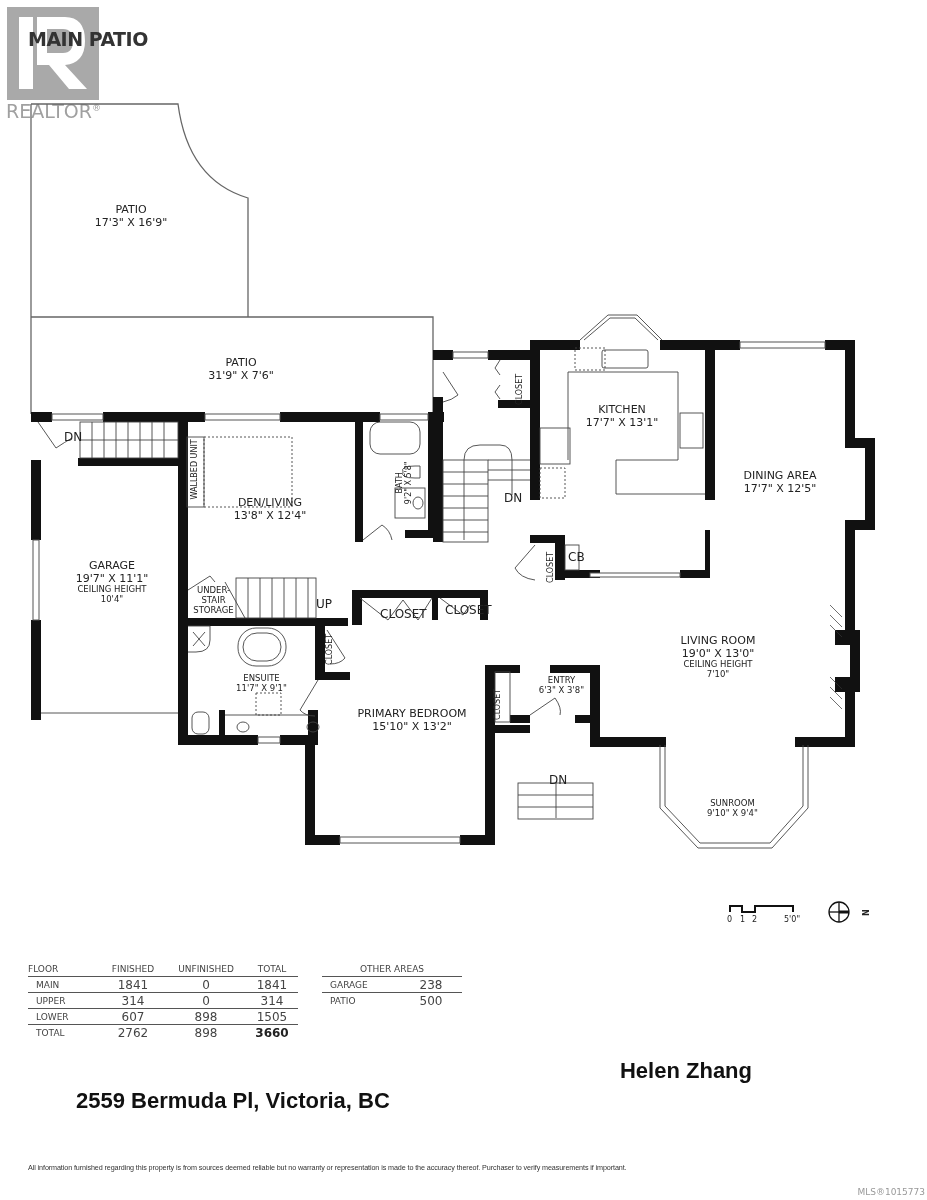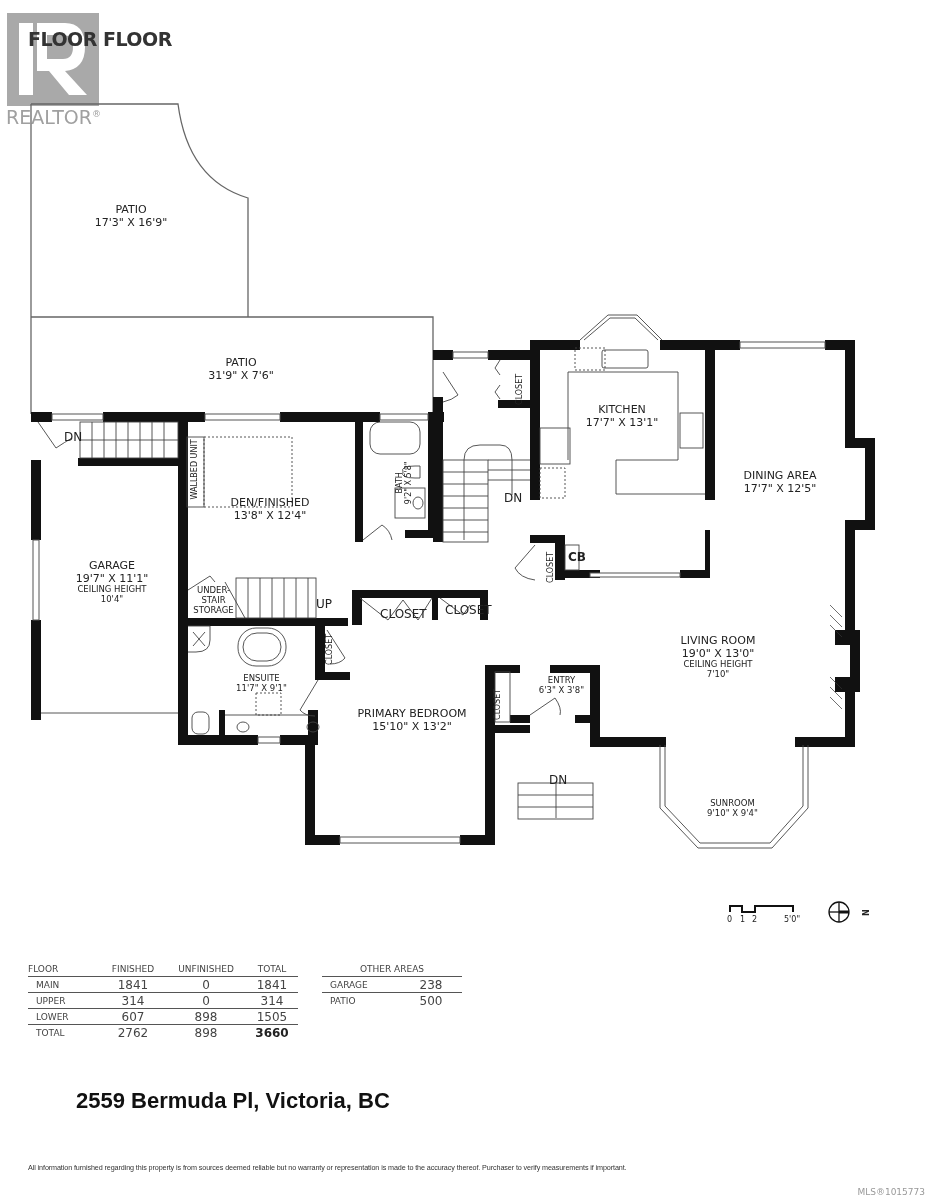--- a/index.html
+++ b/index.html
@@ -1,18 +1,18 @@
 <!DOCTYPE html>
 <html><head>
 <meta charset="utf-8">
 <style>
   html,body{margin:0;padding:0;background:#fff;}
   body{width:927px;height:1200px;position:relative;overflow:hidden;font-family:"Liberation Sans",sans-serif;color:#1a1a1a;}
   .abs{position:absolute;}
-  .realtor-logo{left:0;top:0;width:100px;height:120px;margin-top:6px;}
+  .realtor-logo{left:0;top:0;width:100px;height:120px;}
   .realtor-box{position:absolute;left:7px;top:7px;width:92px;height:93px;background:#a9a9a9;}
   .realtor-word{position:absolute;left:6px;top:100px;font-size:19px;color:#a0a0a0;letter-spacing:0px;font-family:"DejaVu Sans",sans-serif;}
   .realtor-word sup{font-size:9px;}
   .floor-title{left:28px;top:28px;font-size:19px;font-weight:bold;color:#333;font-family:"DejaVu Sans",sans-serif;letter-spacing:-0.5px;}
   svg.plan{position:absolute;left:0;top:0;}
   .lbl{position:absolute;text-align:center;font-family:"DejaVu Sans",sans-serif;color:#222;line-height:1.15;transform:translateX(-50%);white-space:nowrap;}
   .lbl .n{font-size:11px;}
   .lbl .d{font-size:11px;}
   .lbl .s{font-size:8.5px;}
   .lbl.sm .n,.lbl.sm .d{font-size:8.5px;margin-left:11px;}
@@ -36,21 +36,21 @@
 
 <div class="abs realtor-logo">
   <div class="realtor-box">
     <svg width="92" height="93" viewBox="0 0 92 93">
       <rect x="12" y="10" width="14" height="72" fill="#fff"></rect>
       <path d="M30 10 H58 Q78 10 78 34 Q78 56 58 58 L80 82 H62 L42 58 H30 Z M40 22 V46 H56 Q66 46 66 34 Q66 22 56 22 Z" fill="#fff"></path>
     </svg>
   </div>
   <div class="realtor-word"><span>REALTOR</span><sup>®</sup></div>
 </div>
-<div class="abs floor-title">FLOOR FLOOR</div>
+<div class="abs floor-title">MAIN PATIO</div>
 
 <svg class="plan" width="927" height="960" viewBox="0 0 927 960">
   <g fill="none" stroke="#666" stroke-width="1.3">
 
     <path d="M31 104 H178 Q188 180 248 198 V317"></path>
     <line x1="31" y1="104" x2="31" y2="317"></line>
 
     <path d="M31 317 H433 V414"></path>
     <line x1="31" y1="317" x2="31" y2="414"></line>
   </g>
@@ -265,21 +265,21 @@
   <div class="n">PATIO</div>
   <div class="d">31'9" X 7'6"</div>
 </div>
 <div class="lbl" style="left:112px;top:560px;">
   <div class="n">GARAGE</div>
   <div class="d">19'7" X 11'1"</div>
   <div class="s">CEILING HEIGHT</div>
   <div class="s">10'4"</div>
 </div>
 <div class="lbl" style="left:270px;top:497px;">
-  <div class="n">DEN/FINISHED</div>
+  <div class="n">DEN/LIVING</div>
   <div class="d">13'8" X 12'4"</div>
 </div>
 <div class="vlbl" style="left:160px;top:465px;width:70px;">WALLBED UNIT</div>
 <div class="vlbl" style="left:380px;top:474px;width:50px;">
   <div>BATH</div>
   <div>9'2" X 5'8"</div>
 </div>
 <div class="lbl" style="left:622px;top:404px;">
   <div class="n">KITCHEN</div>
   <div class="d">17'7" X 13'1"</div>
@@ -315,21 +315,21 @@
   <div class="n">SUNROOM</div>
   <div class="d">9'10" X 9'4"</div>
 </div>
 
 <div class="vlbl" style="left:500px;top:385px;width:40px;">CLOSET</div>
 <div class="tiny" style="left:380px;top:607px;">CLOSET</div>
 <div class="tiny" style="left:445px;top:603px;">CLOSET</div>
 <div class="vlbl" style="left:310px;top:645px;width:40px;">CLOSET</div>
 <div class="vlbl" style="left:531px;top:563px;width:40px;">CLOSET</div>
 <div class="vlbl" style="left:478px;top:700px;width:40px;">CLOSET</div>
-<div class="tiny" style="left:568px;top:550px;font-weight:bold;">CB</div>
+<div class="tiny" style="left:568px;top:550px;">CB</div>
 <div class="tiny" style="left:64px;top:430px;">DN</div>
 <div class="tiny" style="left:504px;top:491px;">DN</div>
 <div class="tiny" style="left:549px;top:773px;">DN</div>
 <div class="tiny" style="left:316px;top:597px;">UP</div>
 
 <div class="scale-lbl" style="left:727px;top:915px;">0</div>
 <div class="scale-lbl" style="left:740px;top:915px;">1</div>
 <div class="scale-lbl" style="left:752px;top:915px;">2</div>
 <div class="scale-lbl" style="left:784px;top:915px;">5'0"</div>
 <div class="scale-lbl" style="left:861px;top:908px;font-weight:bold;transform:rotate(90deg);">N</div>
@@ -384,15 +384,16 @@
     </tr>
     <tr>
       <td class="f">PATIO</td>
       <td>500</td>
     </tr>
   </tbody>
 </table>
 
 <div class="abs address">2559 Bermuda Pl, Victoria, BC</div>
 <div class="abs agent">
+  <div>Helen Zhang</div>
 </div>
 <div class="abs disclaimer">All information furnished regarding this property is from sources deemed reliable but no warranty or representation is made to the accuracy thereof. Purchaser to verify measurements if important.</div>
 <div class="abs mls">MLS®1015773</div>
 
 </body></html>

